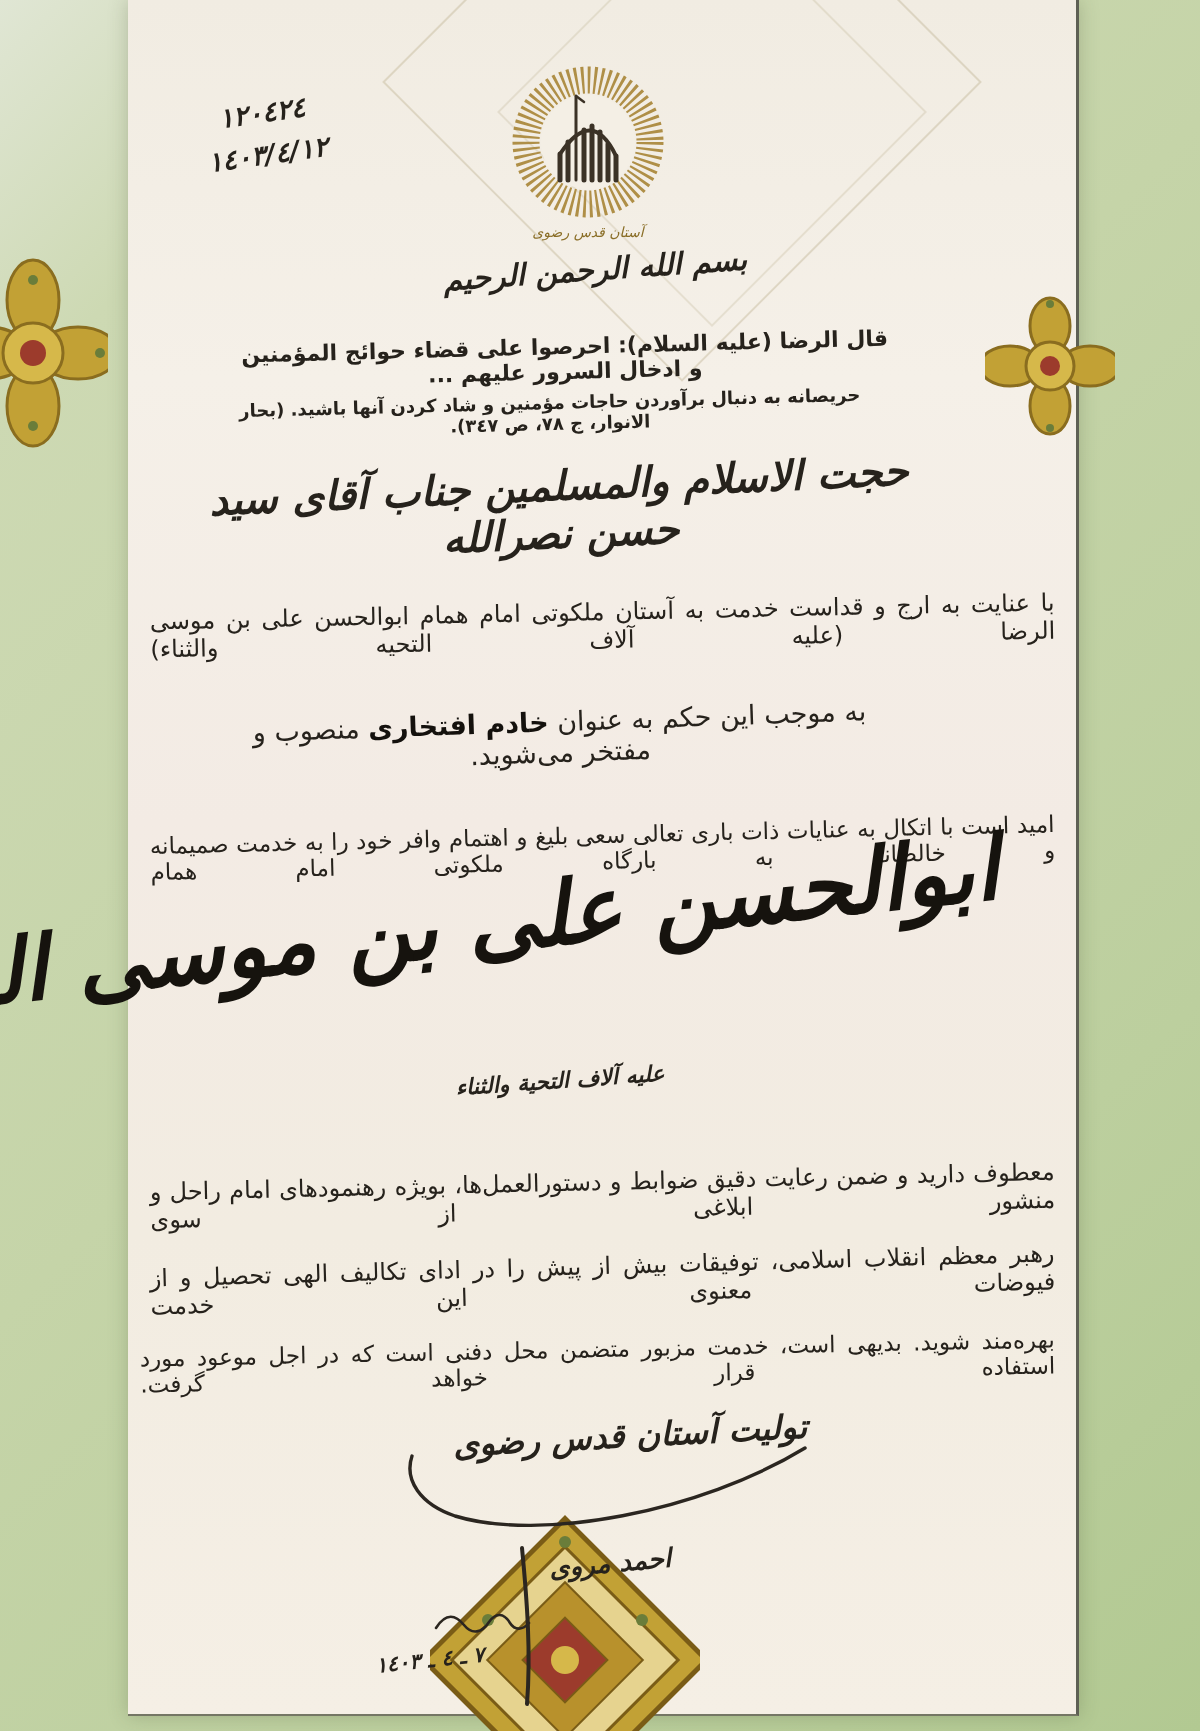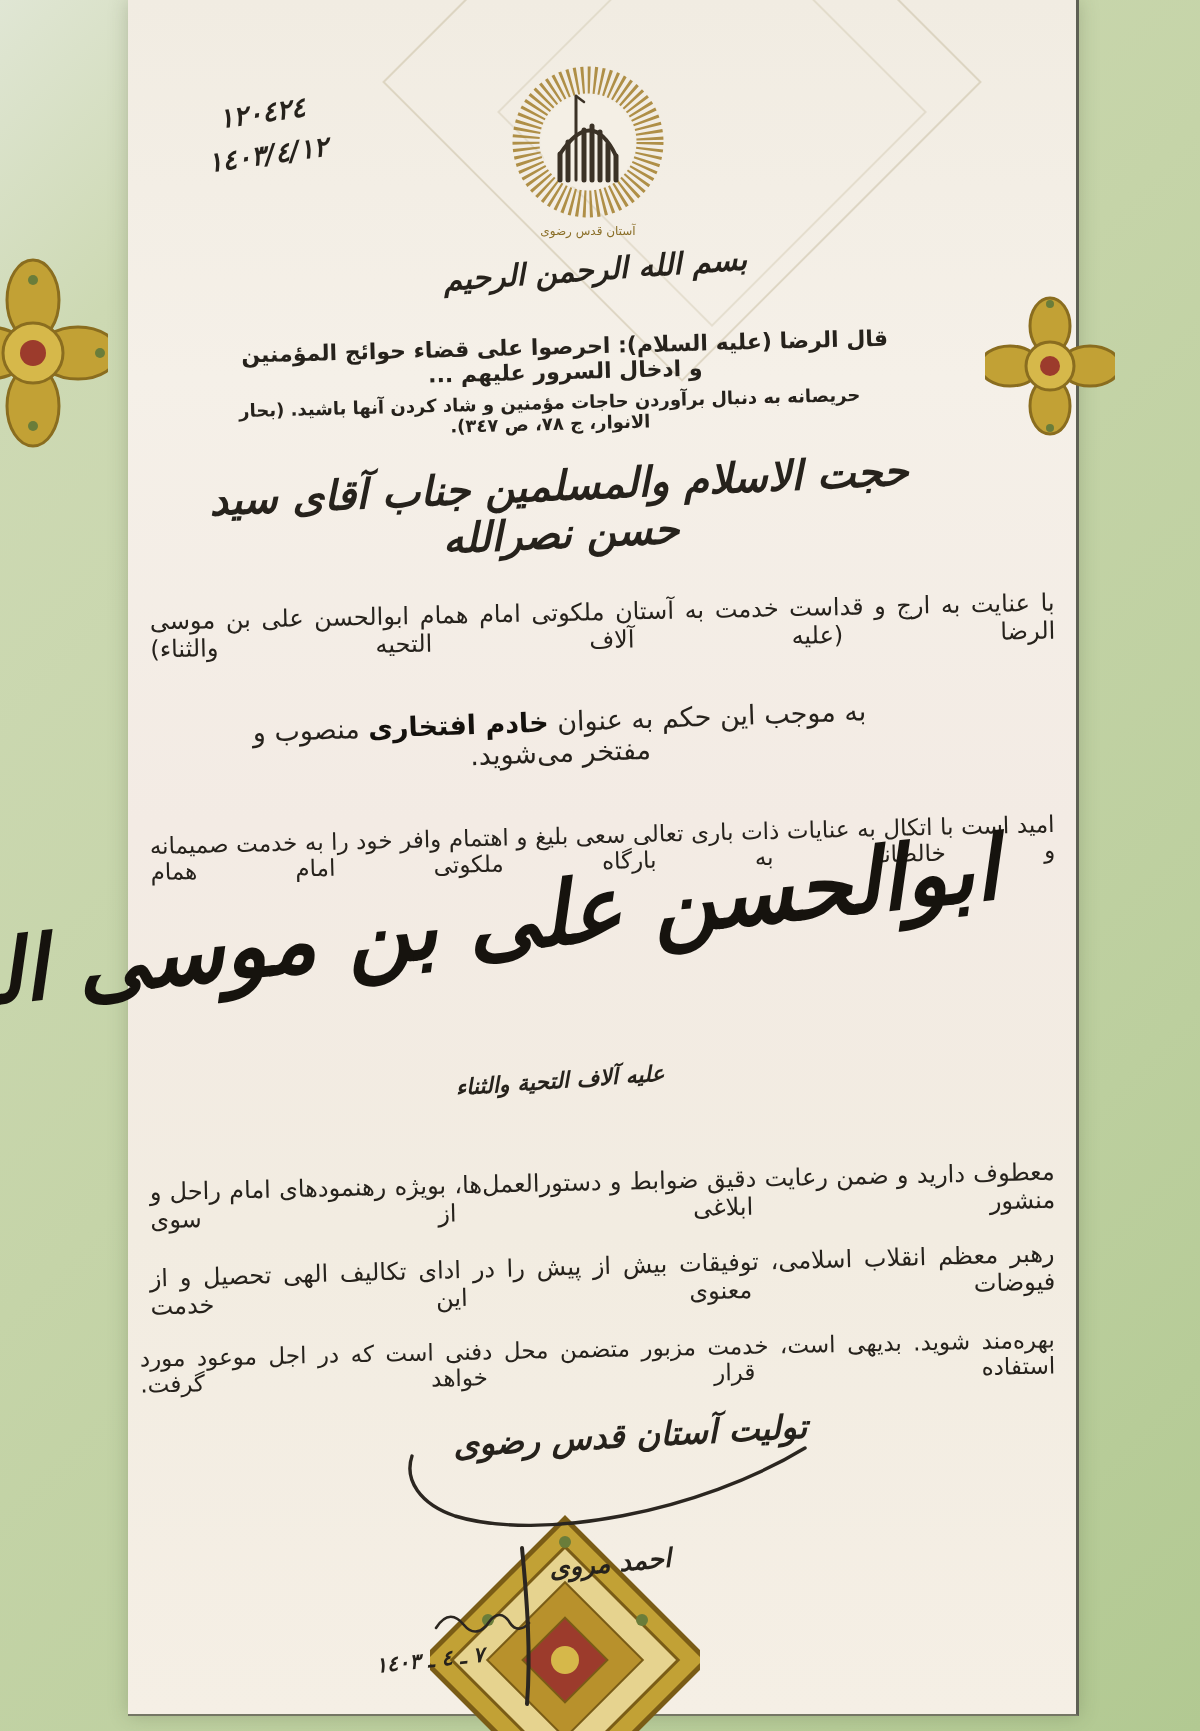--- a/index.html
+++ b/index.html
@@ -13,21 +13,21 @@
     background:linear-gradient(180deg,#f1ece2 0%,#f5f0e8 22%,#f3ebe4 48%,#f2ece1 72%,#f5efe5 100%);
     border-right:3px solid #5e6054;border-bottom:2px solid #747664;
     box-shadow:0 0 18px rgba(60,70,40,.25);
   }
   .wm{position:absolute;border:2px solid rgba(186,174,140,.38);transform:rotate(45deg);z-index:3;}
   .fa{position:absolute;direction:rtl;color:#26221c;z-index:5;font-family:"DejaVu Sans",sans-serif;}
   .just{text-align:justify;text-align-last:justify;}
   .refnum{left:150px;top:92px;width:230px;font-size:27px;font-weight:bold;font-style:italic;
           transform:rotate(-8deg);text-align:center;line-height:1.55;letter-spacing:1px;}
   .emblem{position:absolute;left:498px;top:58px;width:180px;z-index:4;text-align:center;}
-  .emblem-caption{font-size:12px;color:#8a6e27;margin-top:-14px;direction:rtl;}
+  .emblem-caption{font-size:14px;color:#8a6e27;margin-top:-14px;direction:rtl;font-style:italic;}
   .bismillah{left:430px;top:252px;width:330px;font-size:30px;font-weight:bold;font-style:italic;
              transform:rotate(-4deg);text-align:center;}
   .hadith1{left:235px;top:334px;width:660px;font-size:22px;font-weight:bold;transform:rotate(-1.5deg);text-align:center;}
   .hadith2{left:220px;top:392px;width:660px;font-size:18px;font-weight:bold;transform:rotate(-1.5deg);text-align:center;}
   .addressee{left:210px;top:462px;width:700px;font-size:41px;font-weight:bold;font-style:italic;
              transform:rotate(-2.5deg);text-align:center;}
   .b1{left:150px;top:598px;width:905px;font-size:24px;transform:rotate(-1.2deg);}
   .b2{left:230px;top:706px;width:660px;font-size:27px;transform:rotate(-2deg);text-align:center;}
   .b2 .emph{font-weight:bold;color:#14110d;}
   .b3{left:150px;top:822px;width:905px;font-size:23px;transform:rotate(-1.4deg);}

